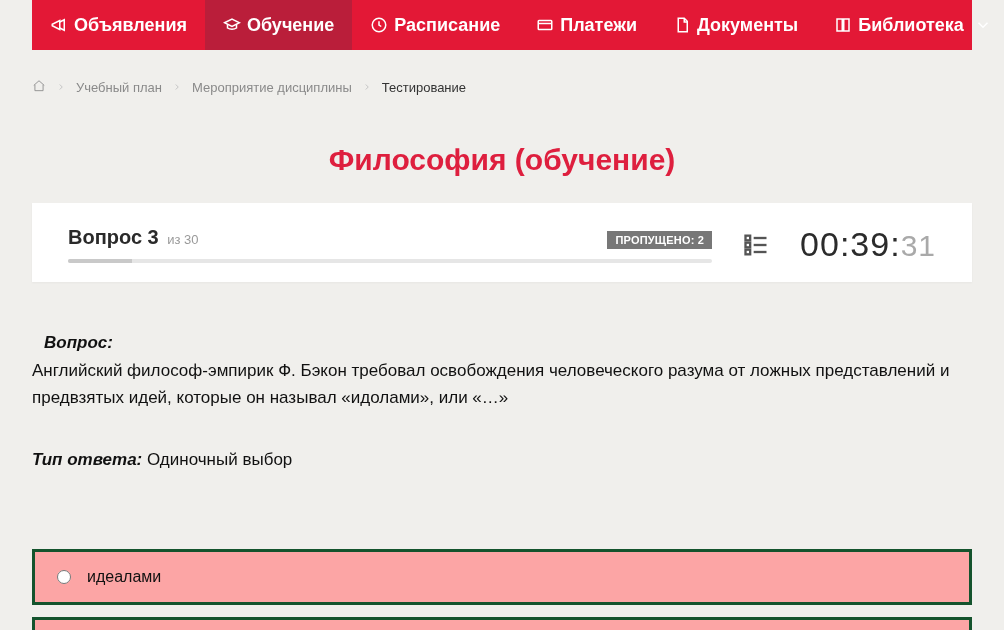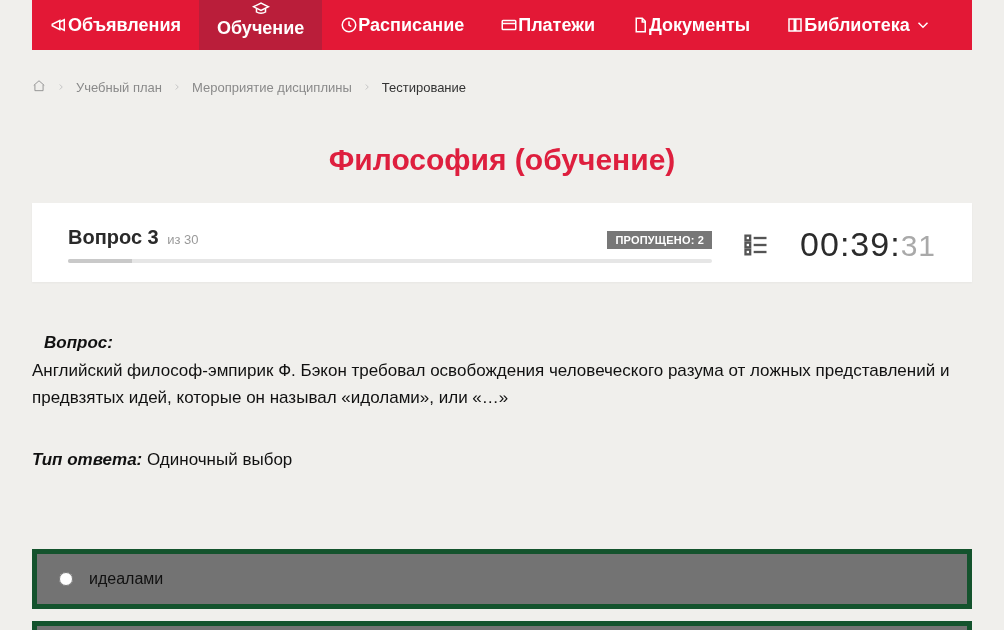--- a/index.html
+++ b/index.html
@@ -28,31 +28,30 @@
   
   .nav {
     background: #e31836;
     height: 50px;
     display: flex;
     align-items: stretch;
   }
   .nav-item {
     display: flex;
     align-items: center;
-    gap: 0;
+    gap: 6px;
     padding: 0 18px;
     color: #fff;
     font-weight: 700;
     font-size: 18px;
     cursor: pointer;
     white-space: nowrap;
   }
   .nav-item.active {
     background: #ba1e3a;
-    flex-direction: column;
   }
   .nav-icon { width: 18px; height: 18px; display: inline-flex; align-items:center; justify-content:center; }
   .nav-icon svg { width:18px; height:18px; fill:none; stroke:#fff; stroke-width:2; }
   .chev-down { margin-left:4px; }
 
   
   .breadcrumb {
     display:flex;
     align-items:center;
     gap:10px;
@@ -132,22 +131,22 @@
   .answer-type .lbl { font-style:italic; font-weight:700; }
 
   
   .options {
     padding: 46px 0 20px;
     display:flex;
     flex-direction:column;
     gap:12px;
   }
   .option {
-    border:5px solid #14532d;
-    background:#737373;
+    border:3px solid #14532d;
+    background:#fca5a5;
     padding:16px 22px;
     display:flex;
     align-items:center;
     gap:16px;
     cursor:pointer;
     font-size:16px;
     color:#111;
   }
   .option input[type=radio]{
     width:14px; height:14px;

